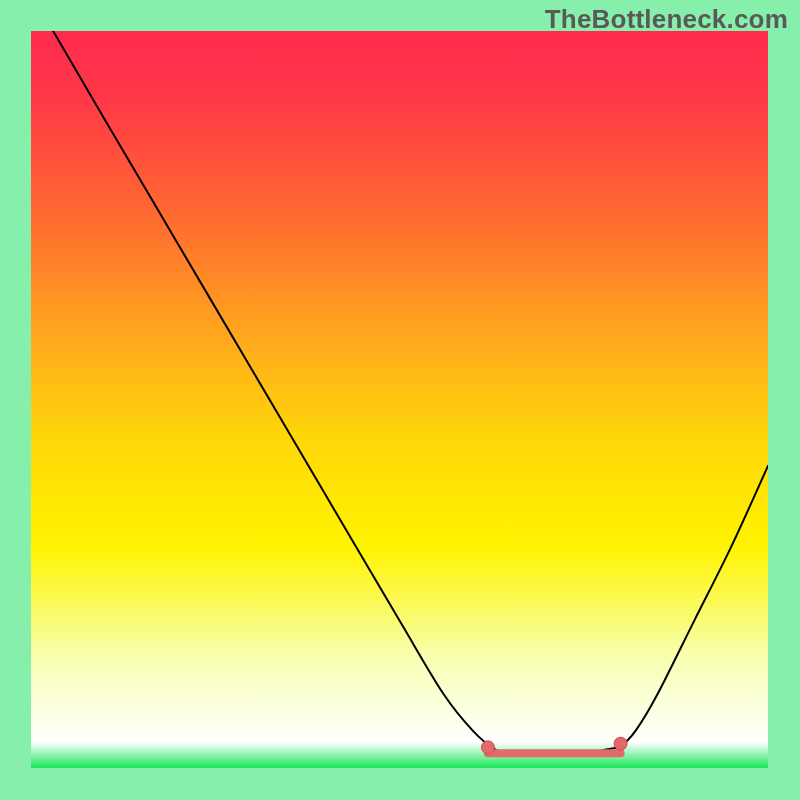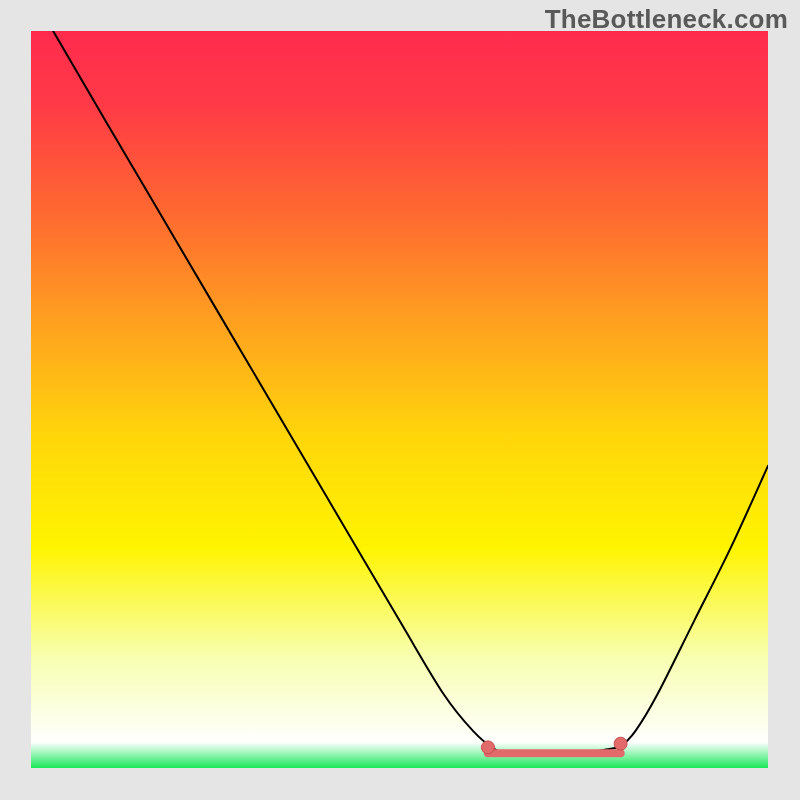--- a/index.html
+++ b/index.html
@@ -7,21 +7,21 @@
     padding: 0;
     width: 800px;
     height: 800px;
     background: #000;
     overflow: hidden;
   }
   .stage {
     position: relative;
     width: 800px;
     height: 800px;
-    background: #e5e5e5;
+    background: #86efac;
   }
   .plot-area {
     position: absolute;
     left: 31px;
     top: 31px;
     width: 737px;
     height: 737px;
     overflow: hidden;
   }
   .watermark {

